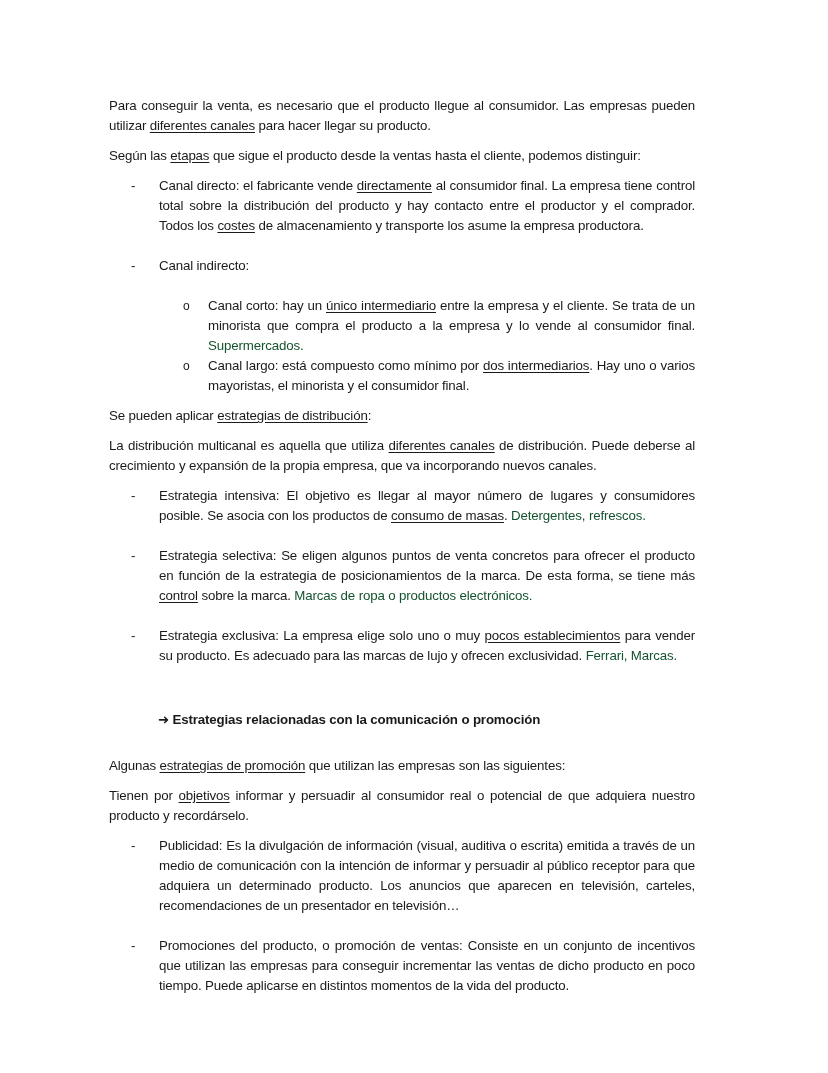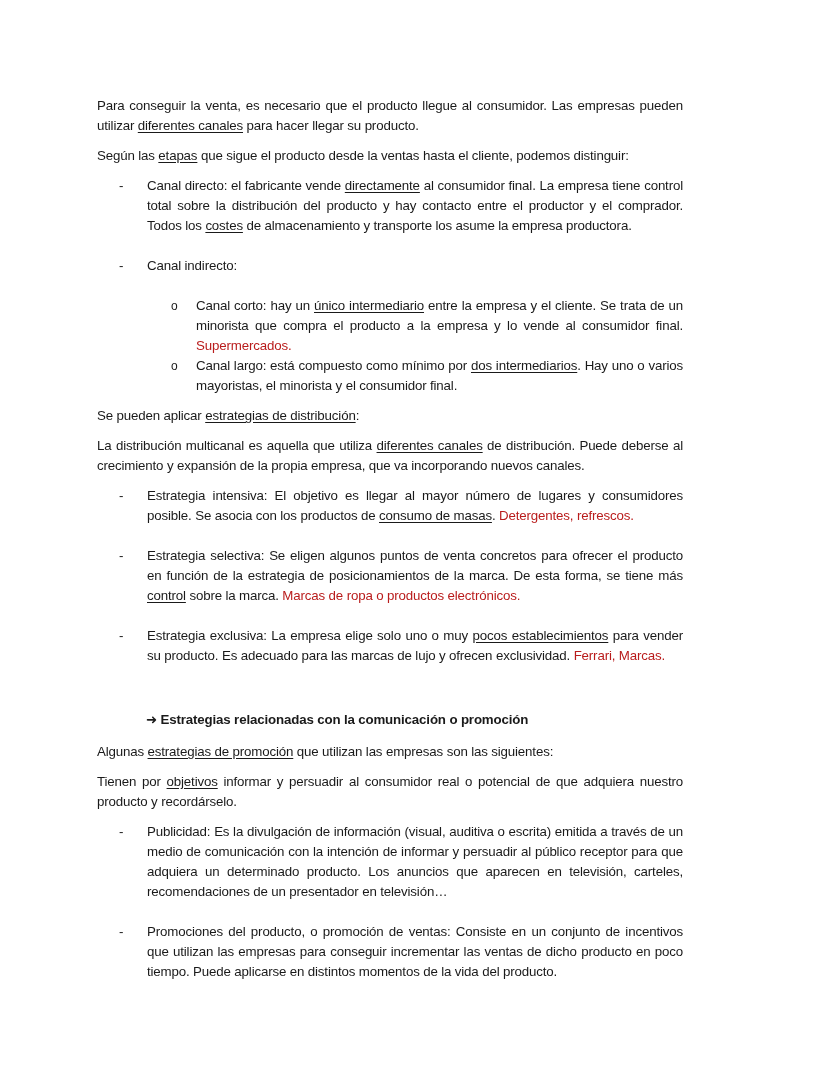--- a/index.html
+++ b/index.html
@@ -1,28 +1,28 @@
 <!DOCTYPE html>
 <html><head>
 <meta charset="utf-8">
 <style>
   html, body { margin: 0; padding: 0; background: #ffffff; }
   body { width: 828px; height: 1073px; position: relative; overflow: hidden;
          font-family: "Liberation Sans", "DejaVu Sans", sans-serif; color: #1a1a1a; }
-  .page { position: absolute; left: 97px; top: 96px; width: 586px; font-size: 13.3px; line-height: 20px; letter-spacing: -0.15px; }
+  .page { position: absolute; left: 109px; top: 96px; width: 586px; font-size: 13.3px; line-height: 20px; letter-spacing: -0.15px; }
   p { margin: 0; text-align: justify; }
   .para { margin-bottom: 10px; }
   .u { text-decoration: underline; text-underline-offset: 2px; }
   b { font-weight: normal; }
-  .ex { color: #b91c1c; margin-top: 45px; }
+  .ex { color: #14532d; margin-top: 45px; }
   .dash-item { position: relative; padding-left: 50px; }
   .dash-item .mark { position: absolute; left: 22px; top: 0; }
   .sub-item { position: relative; padding-left: 99px; }
   .sub-item .mark { position: absolute; left: 74px; top: 0; font-size: 12px; }
-  .heading { padding-left: 49px; font-weight: bold; margin-bottom: 12px; }
+  .heading { padding-left: 49px; font-weight: bold; margin-bottom: 26px; }
 </style>
 </head>
 <body>
 
 <div class="page">
 
   <p class="para"><span>Para conseguir la venta, es necesario que el producto llegue al consumidor. Las empresas pueden utilizar </span><span class="u">diferentes canales</span><span> para hacer llegar su producto.</span></p>
 
   <p class="para"><span>Según las </span><span class="u">etapas</span><span> que sigue el producto desde la ventas hasta el cliente, podemos distinguir:</span></p>
 

